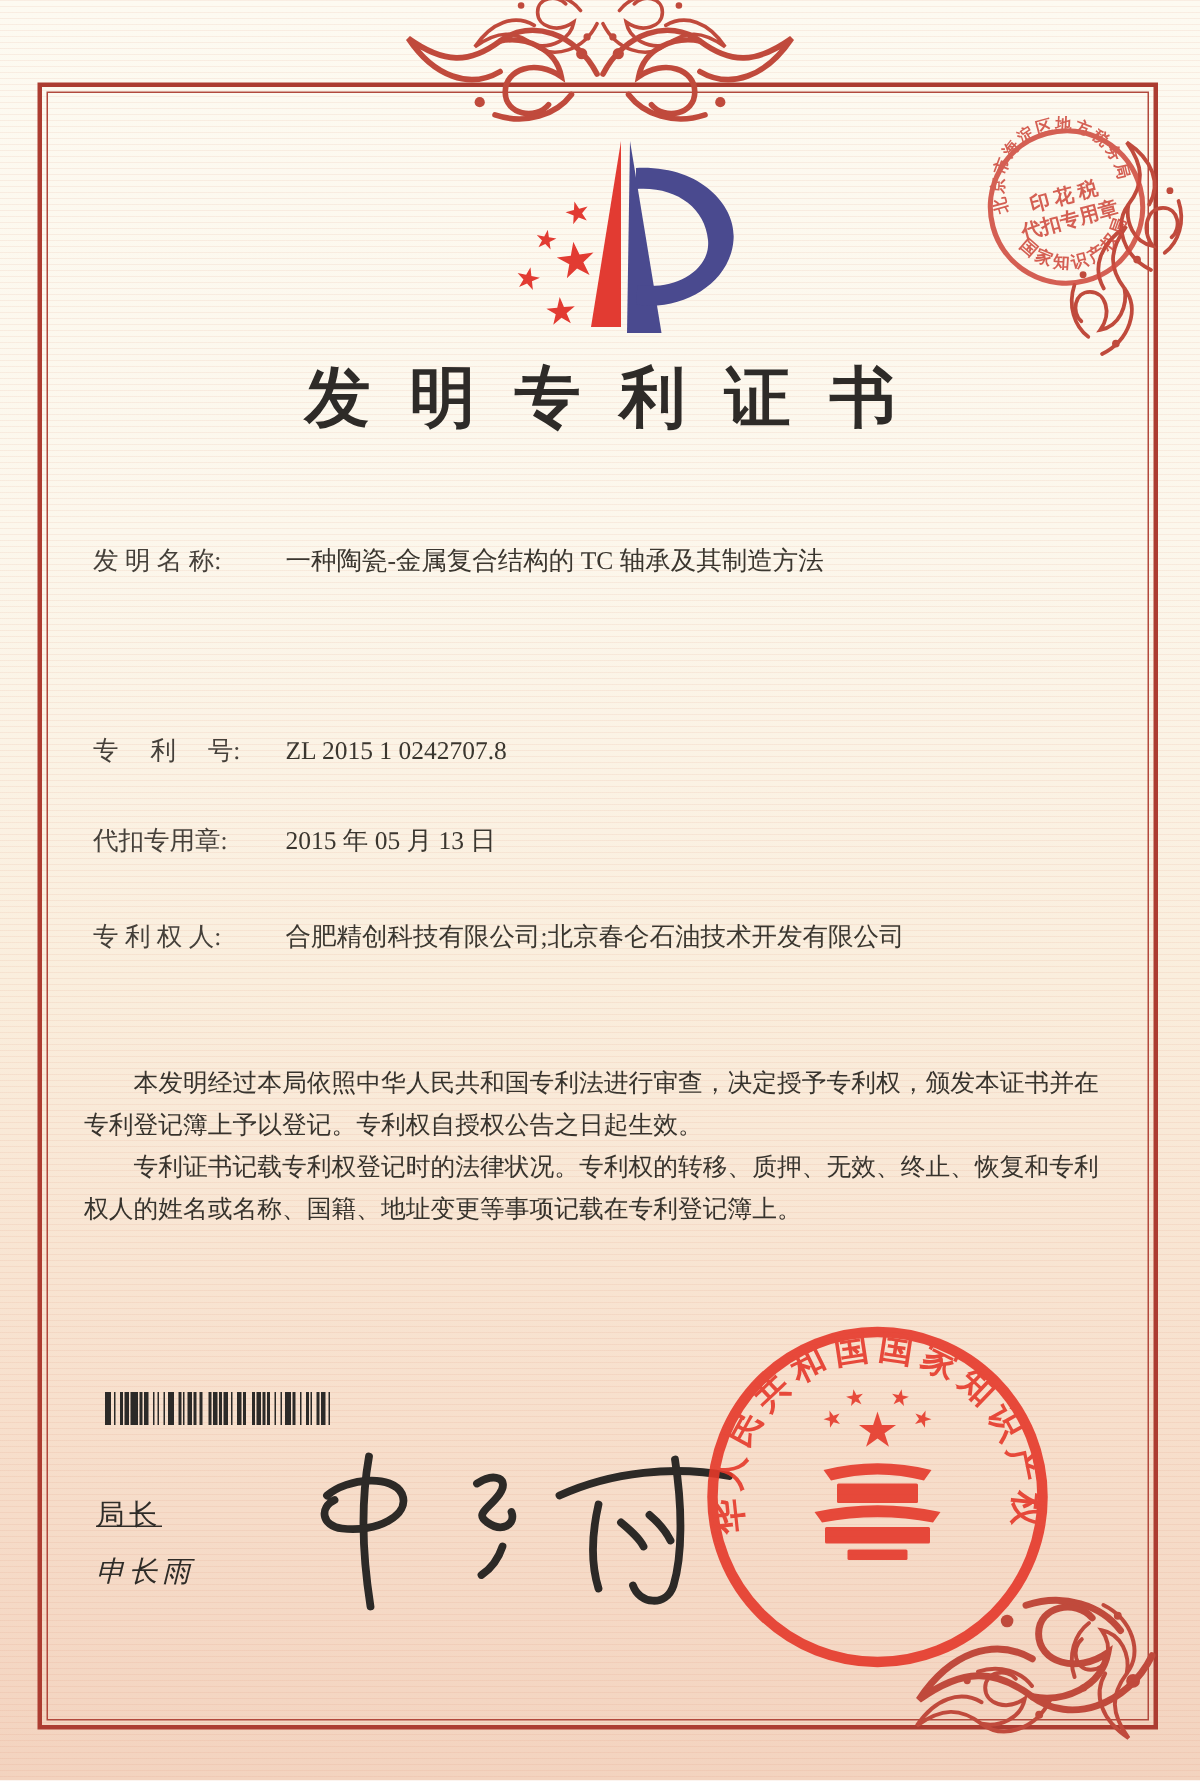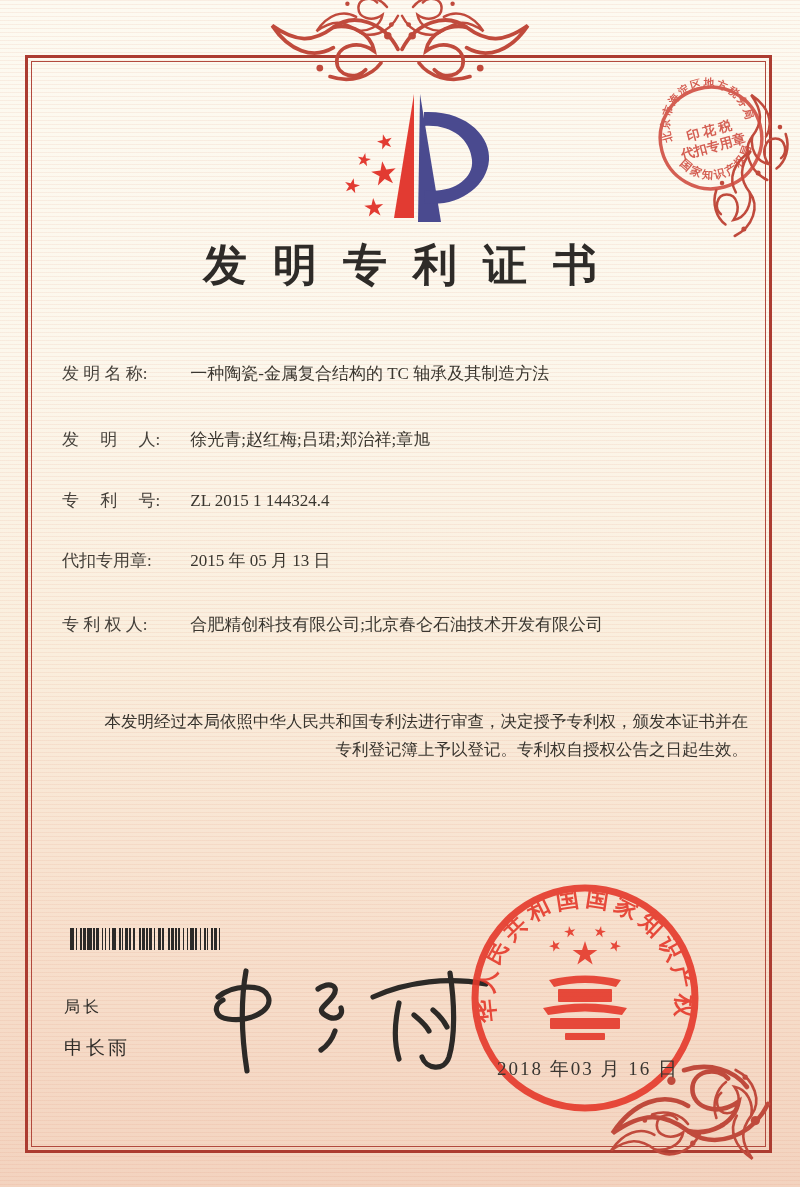--- a/index.html
+++ b/index.html
@@ -21,25 +21,25 @@
   .abs{position:absolute;}
   #cert-no{left:62px;top:120px;font-size:18px;letter-spacing:2px;color:#4a453f;}
   #title{
     left:0;top:236px;width:800px;text-align:center;
     font-size:44px;font-weight:bold;color:#2e2b28;letter-spacing:26px;text-indent:26px;
   }
   .field-row{left:62px;width:690px;font-size:17px;color:#3c3833;}
   .field-row .flabel{display:inline-block;min-width:124px;color:#45403a;}
   .field-row .fvalue{color:#3a362f;}
   #paragraphs{left:56px;top:708px;width:692px;font-size:16.5px;line-height:28px;color:#37332d;}
-  #paragraphs p{margin:0;text-indent:2em;text-align:right;}
+  #paragraphs p{margin:0;text-indent:2em;}
   #barcode{left:70px;top:928px;width:226px;height:22px;display:flex;align-items:stretch;}
   #barcode div{height:100%;}
-  #director-label{left:64px;top:997px;font-size:16px;color:#2f2c28;letter-spacing:3px;}
-  #director-name{left:64px;top:1035px;font-size:19px;color:#2f2c28;letter-spacing:3px;}
+  #director-label{left:64px;top:997px;font-size:19px;color:#2f2c28;letter-spacing:3px;text-decoration:underline;}
+  #director-name{left:64px;top:1035px;font-size:19px;color:#2f2c28;letter-spacing:3px;font-style:italic;}
   #issue-date{left:497px;top:1056px;font-size:19px;color:#3a3631;letter-spacing:2px;z-index:5;}
   svg{display:block;}
   .noselect{user-select:none;}
 </style>
 </head>
 <body>
 
 <div id="page">
 
   <div id="frame">
@@ -106,39 +106,36 @@
       </text>
     </g>
   </svg>
 
   <div class="abs field-row" style="top:362px">
     <span class="flabel">发 明 名 称:</span>
     <span class="fvalue">一种陶瓷-金属复合结构的 TC 轴承及其制造方法</span>
   </div>
 
   <div id="title" class="abs noselect">发明专利证书</div>
-  <div class="abs field-row" style="top:428px">
-    <span class="flabel">发　 明　 人:</span>
-    <span class="fvalue">徐光青;赵红梅;吕珺;郑治祥;章旭</span>
-  </div>
   <div class="abs field-row" style="top:489px">
     <span class="flabel">专　 利　 号:</span>
-    <span class="fvalue">ZL 2015 1 144324.4</span>
+    <span class="fvalue">ZL 2015 1 0242707.8</span>
   </div>
   <div class="abs field-row" style="top:549px">
     <span class="flabel">代扣专用章:</span>
     <span class="fvalue">2015 年 05 月 13 日</span>
   </div>
   <div class="abs field-row" style="top:613px">
     <span class="flabel">专 利 权 人:</span>
     <span class="fvalue">合肥精创科技有限公司;北京春仑石油技术开发有限公司</span>
   </div>
 
   <div id="paragraphs" class="abs">
     <p>本发明经过本局依照中华人民共和国专利法进行审查，决定授予专利权，颁发本证书并在专利登记簿上予以登记。专利权自授权公告之日起生效。</p>
+    <p>专利证书记载专利权登记时的法律状况。专利权的转移、质押、无效、终止、恢复和专利权人的姓名或名称、国籍、地址变更等事项记载在专利登记簿上。</p>
   </div>
 
   <div id="barcode" class="abs">
       <div style="width: 4.35px; background: rgb(44, 42, 40);"></div>
       <div style="width: 1.45px; background: transparent;"></div>
       <div style="width: 1.45px; background: rgb(44, 42, 40);"></div>
       <div style="width: 2.9px; background: transparent;"></div>
       <div style="width: 1.45px; background: rgb(44, 42, 40);"></div>
       <div style="width: 1.45px; background: transparent;"></div>
       <div style="width: 2.9px; background: rgb(44, 42, 40);"></div>
@@ -245,15 +242,14 @@
         <use href="#sstar" transform="translate(30,-60) scale(6) rotate(20)"></use>
         <path d="M-36,-26 Q0,-35 36,-26 L31,-19 Q0,-27 -31,-19 Z"></path>
         <rect x="-27" y="-17" width="54" height="13" rx="1"></rect>
         <path d="M-42,2 Q0,-7 42,2 L37,9 Q0,2 -37,9 Z"></path>
         <rect x="-35" y="12" width="70" height="11" rx="1"></rect>
         <rect x="-20" y="27" width="40" height="7" rx="1"></rect>
       </g>
     </g>
   </svg>
 
-  <div id="issue-date" class="abs">2018 年03 月 16 日</div>
 
 </div>
 
 </body></html>

